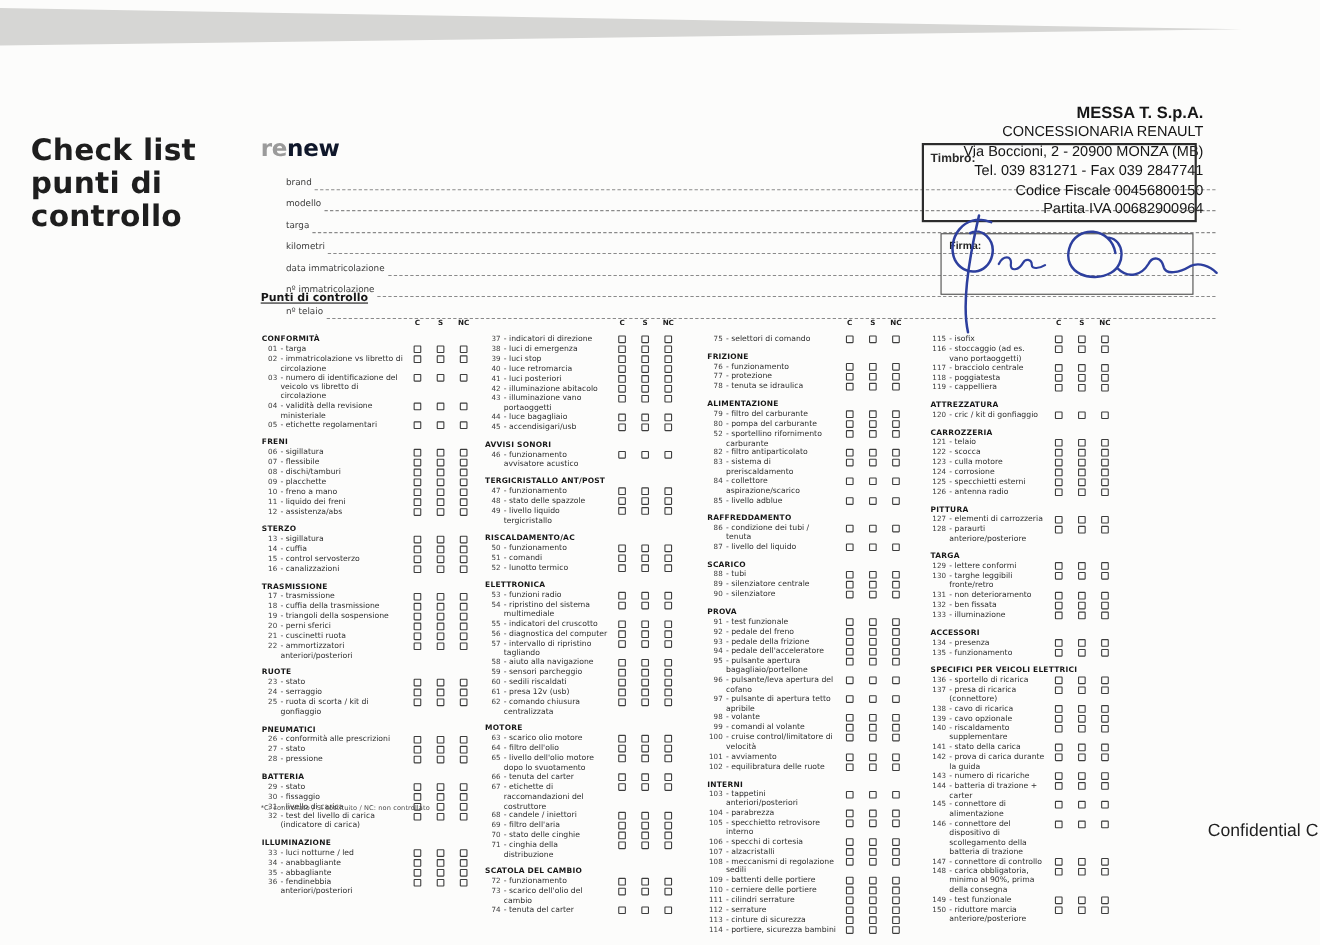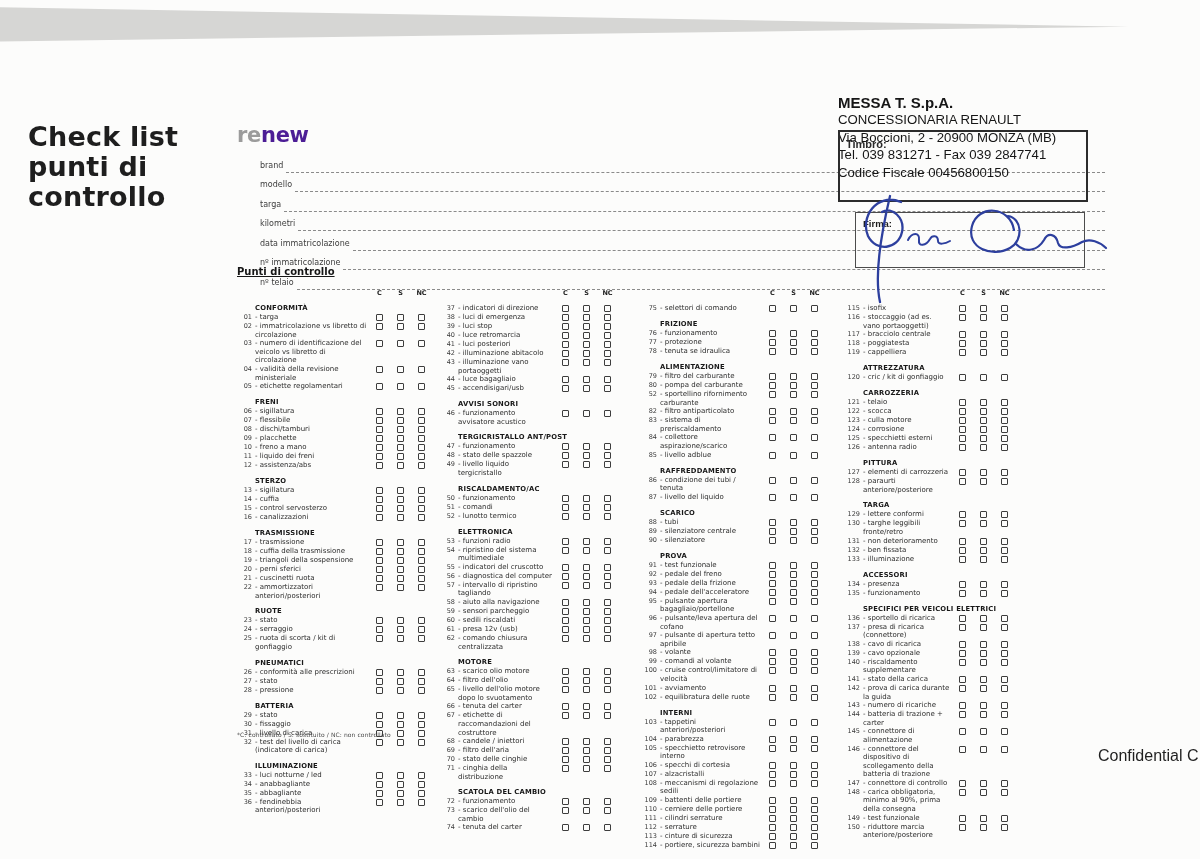--- a/index.html
+++ b/index.html
@@ -13,50 +13,50 @@
     background:#d6d6d4;
     clip-path:polygon(0% 16%, 99% 58%, 0% 90%);
   }
   .page-title{
     position:absolute;left:28px;top:122px;margin:0;width:190px;
     font-size:27px;font-weight:700;line-height:1.12;color:#1e1e1e;
     white-space:pre-line;letter-spacing:0.2px;
   }
   .logo{position:absolute;left:237px;top:123px;font-size:21px;font-weight:700;letter-spacing:-0.3px;}
   .logo-re{color:#9b9b9b;}
-  .logo-new{color:#4c1d95;}
+  .logo-new{color:#0f172a;}
   .fields{position:absolute;left:237px;top:153px;width:868px;}
   .field{display:flex;align-items:flex-end;height:19.5px;margin-left:23px;}
   .flabel{font-size:8px;color:#3c3c3c;white-space:nowrap;padding-bottom:3px;}
   .fline{flex:1;border-bottom:1px dashed #8a8a8a;height:13px;margin-left:3px;}
   .punti-heading{
     position:absolute;left:237px;top:266px;margin:0;
     font-size:10px;font-weight:700;color:#161616;text-decoration:underline;
   }
   .columns{position:absolute;left:237px;top:289px;display:flex;align-items:flex-start;}
   .col{flex:0 0 auto;}
   .col:nth-child(1){width:195px;}
   .col:nth-child(2){width:178px;margin-left:8px;}
   .col:nth-child(3){width:183px;margin-left:24px;}
   .col:nth-child(4){width:170px;margin-left:20px;}
   .col-header{display:flex;justify-content:flex-end;margin-bottom:2px;}
   .hcell{width:21px;text-align:center;font-size:6.5px;font-weight:700;color:#1c1c1c;}
   .section{margin-top:7px;}
   .section:first-of-type{margin-top:1px;}
-  .sec-title{margin-left:18px;font-size:6.8px;font-weight:700;color:#181818;line-height:9px;letter-spacing:0.2px;}
+  .sec-title{margin-left:1px;font-size:6.8px;font-weight:700;color:#181818;line-height:9px;letter-spacing:0.2px;}
   .row{display:flex;align-items:flex-start;min-height:9px;}
   .num{flex:0 0 15px;font-size:6.5px;color:#3a3a3a;text-align:right;padding-right:3px;line-height:8.6px;}
   .lbl{flex:1;font-size:7px;line-height:8.6px;color:#2d2d2d;padding-right:2px;}
   .boxes{flex:0 0 63px;display:flex;}
   .bcell{width:21px;display:flex;justify-content:center;}
   .cb{width:7px;height:7px;border:1px solid #3d3d3d;border-radius:1px;background:transparent;margin-top:1px;box-sizing:border-box;}
   .legend{position:absolute;left:237px;top:731px;font-size:6px;color:#4a4a4a;letter-spacing:0.1px;}
   
   .stamp-text{
-    position:absolute;left:838px;top:94px;width:256px;text-align:left;
+    position:absolute;left:838px;top:94px;width:256px;text-align:right;
     font-family:"Liberation Sans",sans-serif;color:#161616;line-height:17.4px;
   }
   .stamp-line1{font-size:15px;font-weight:700;}
   .stamp-line{font-size:13.2px;font-weight:500;}
   .timbro-box{
     position:absolute;left:838px;top:130px;width:250px;height:72px;
     border:2px solid #2c2c2c;box-sizing:border-box;
   }
   .timbro-label{
     position:absolute;left:846px;top:138px;font-size:11px;font-weight:700;color:#2a2a2a;
@@ -2490,20 +2490,21 @@
     </div>
 
   <div class="legend">*C: controllato / S: sostituito / NC: non controllato</div>
 
   <div class="stamp-text" id="stamp">
       <div class="stamp-line1">MESSA T. S.p.A.</div>
       <div class="stamp-line">CONCESSIONARIA RENAULT</div>
       <div class="stamp-line">Via Boccioni, 2 - 20900 MONZA (MB)</div>
       <div class="stamp-line">Tel. 039 831271 - Fax 039 2847741</div>
       <div class="stamp-line">Codice Fiscale 00456800150</div>
+      <div class="stamp-line">Partita IVA 00682900964</div>
     </div>
   <div class="timbro-box"></div>
   <div class="timbro-label">Timbro:</div>
 
   <div class="firma-box"></div>
   <div class="firma-label">Firma:</div>
 
   <svg class="signature" viewBox="0 0 270 115" fill="none" xmlns="http://www.w3.org/2000/svg" id="sig">
     <path d="M55 12 C30 2 14 28 22 46 C30 62 52 60 56 42 C59 28 46 16 36 22 M44 6 C36 40 28 85 34 112" stroke-width="2.3" stroke-linecap="round" stroke="#2d3f9e"></path>
     <path d="M62 50 C66 42 74 42 73 50 C72 57 80 56 84 49 C86 45 92 45 92 51 C92 55 99 54 104 51" stroke-width="2" stroke-linecap="round" stroke="#2d3f9e"></path>

